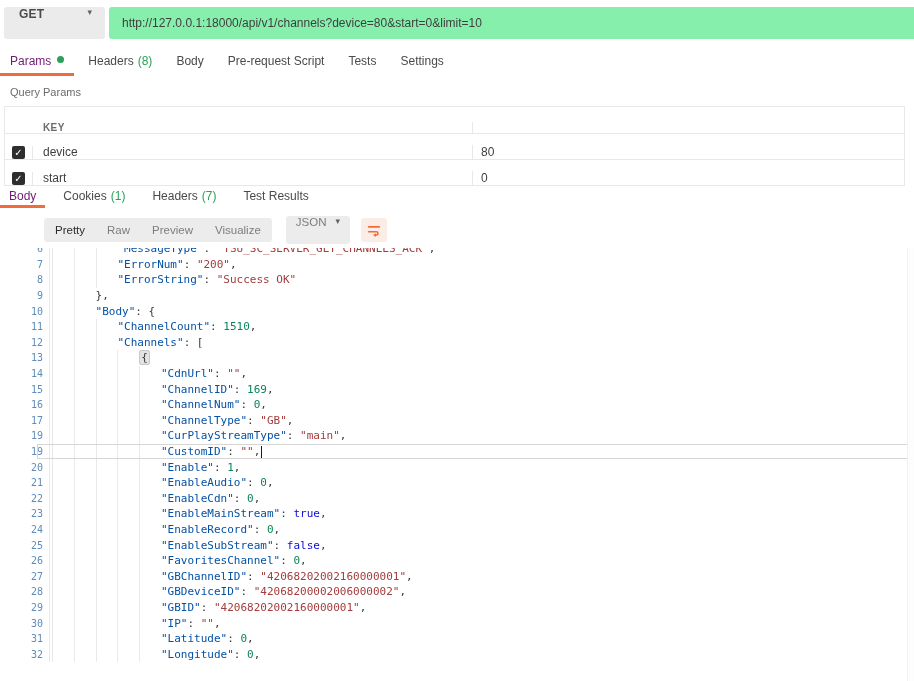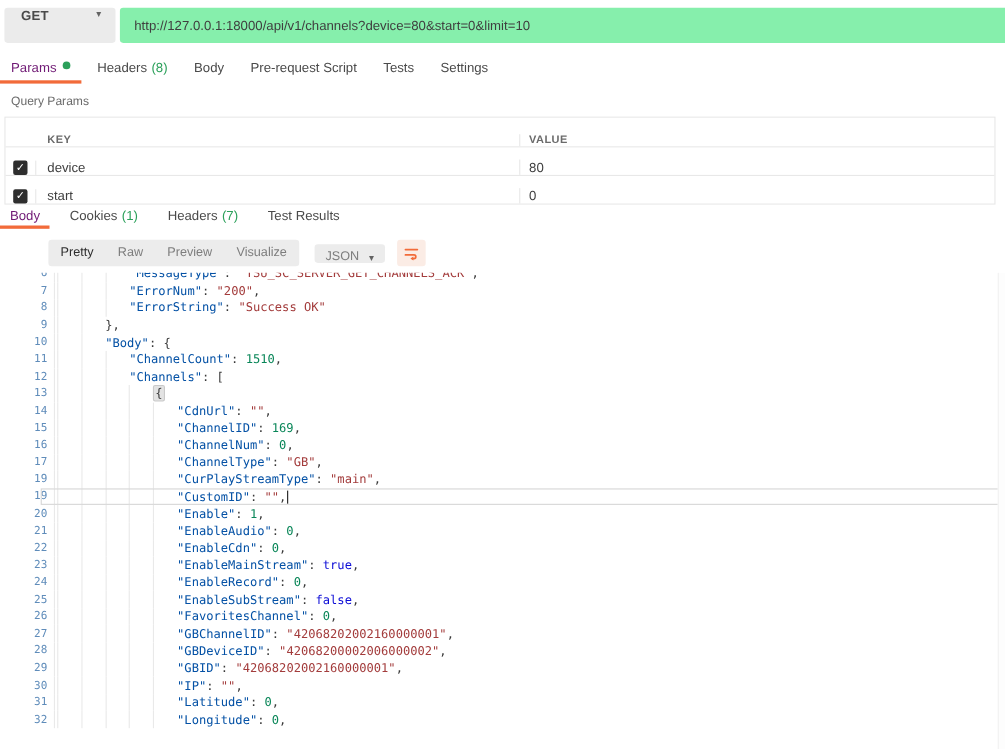--- a/index.html
+++ b/index.html
@@ -39,22 +39,22 @@
 
   
   .resp-tabs { position: absolute; left: 0; top: 186px; right: 0; height: 22px; display: flex; }
   .resp-tabs .tab { padding: 0 9px; margin-right: 9px; border-bottom-width: 3px; font-size: 12px; }
 
   
   .resp-toolbar { position: absolute; left: 12px; top: 217px; height: 26px; display: flex; align-items: center; padding-left: 32px; }
   .view-group { display: flex; background: #ececec; border-radius: 3px; height: 24px; align-items: center; }
   .view-btn { font-size: 11.5px; color: #7d7d7d; padding: 0 11px; height: 24px; display: flex; align-items: center; cursor: pointer; }
   .view-btn.active { color: #2d2d2d; }
-  .format-select { margin-left: 14px; background: #ececec; border-radius: 3px; height: 17px;
-    display: flex; align-items: flex-end; padding: 0 10px; cursor: pointer; }
+  .format-select { margin-left: 14px; background: #ececec; border-radius: 3px; height: 28px;
+    display: flex; align-items: flex-start; padding: 0 10px; cursor: pointer; }
   .format-select .fmt { font-size: 11.5px; color: #7d7d7d; }
   .format-select .caret { font-size: 9px; color: #636363; margin-left: 9px; }
   .wrap-btn { margin-left: 11px; width: 26px; height: 24px; background: #fbece5; border-radius: 3px;
     display: flex; align-items: center; justify-content: center; cursor: pointer; }
 
   
   .code-area { position: absolute; left: 0; top: 248px; right: 0; bottom: 0; background: #fff; overflow: hidden;
     font-family: "DejaVu Sans Mono", monospace; font-size: 11px; }
   .code-line { position: relative; height: 15.6px; display: flex; align-items: center; white-space: pre; }
   .code-line.cut-line { margin-top: -7px; }
@@ -109,21 +109,20 @@
       <div class="tab">
     <span class="lbl">Settings</span>
   </div>
     </div>
 
   <div class="qp-label">Query Params</div>
   <div class="qp-table">
     <div class="qp-row">
       <div class="qp-col-cb"></div>
       <div class="qp-col-key qp-head">KEY</div>
-      <div class="qp-col-val qp-head">VALUE</div>
     </div>
   <div class="qp-row">
     <div class="qp-col-cb">
       <div class="cbx">✓</div>
     </div>
     <div class="qp-col-key qp-cell">device</div>
     <div class="qp-col-val qp-cell">80</div>
   </div>
       <div class="qp-row">
     <div class="qp-col-cb">

